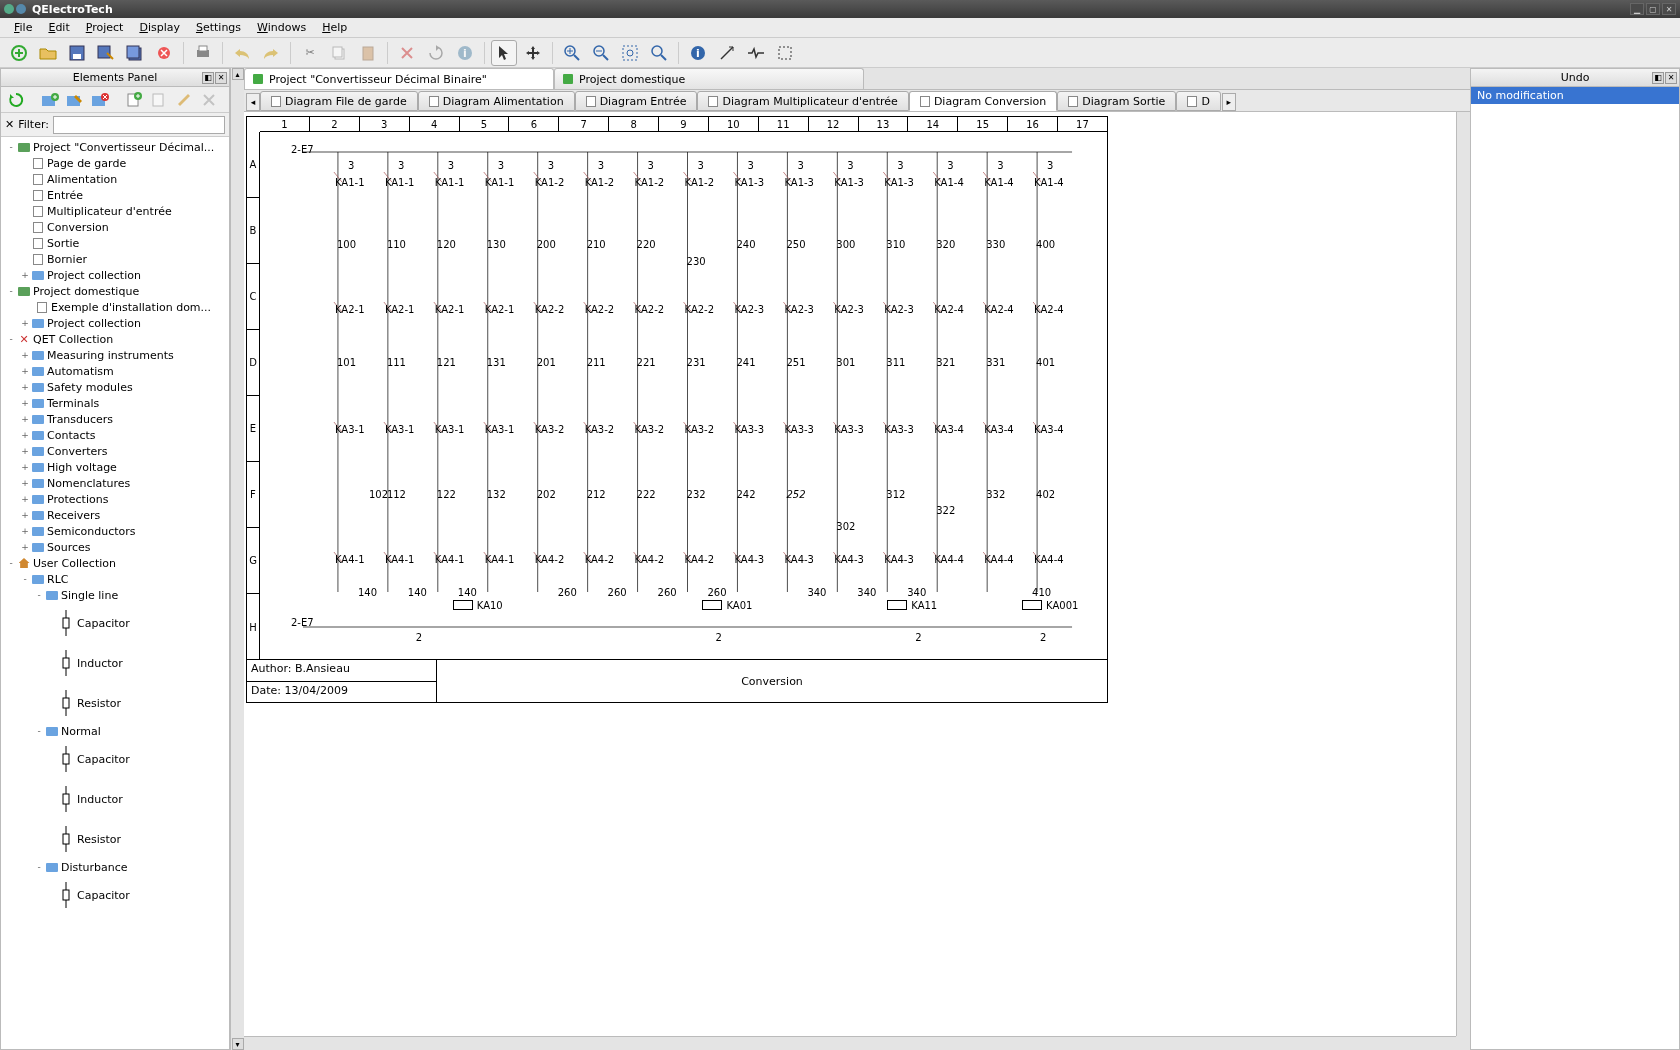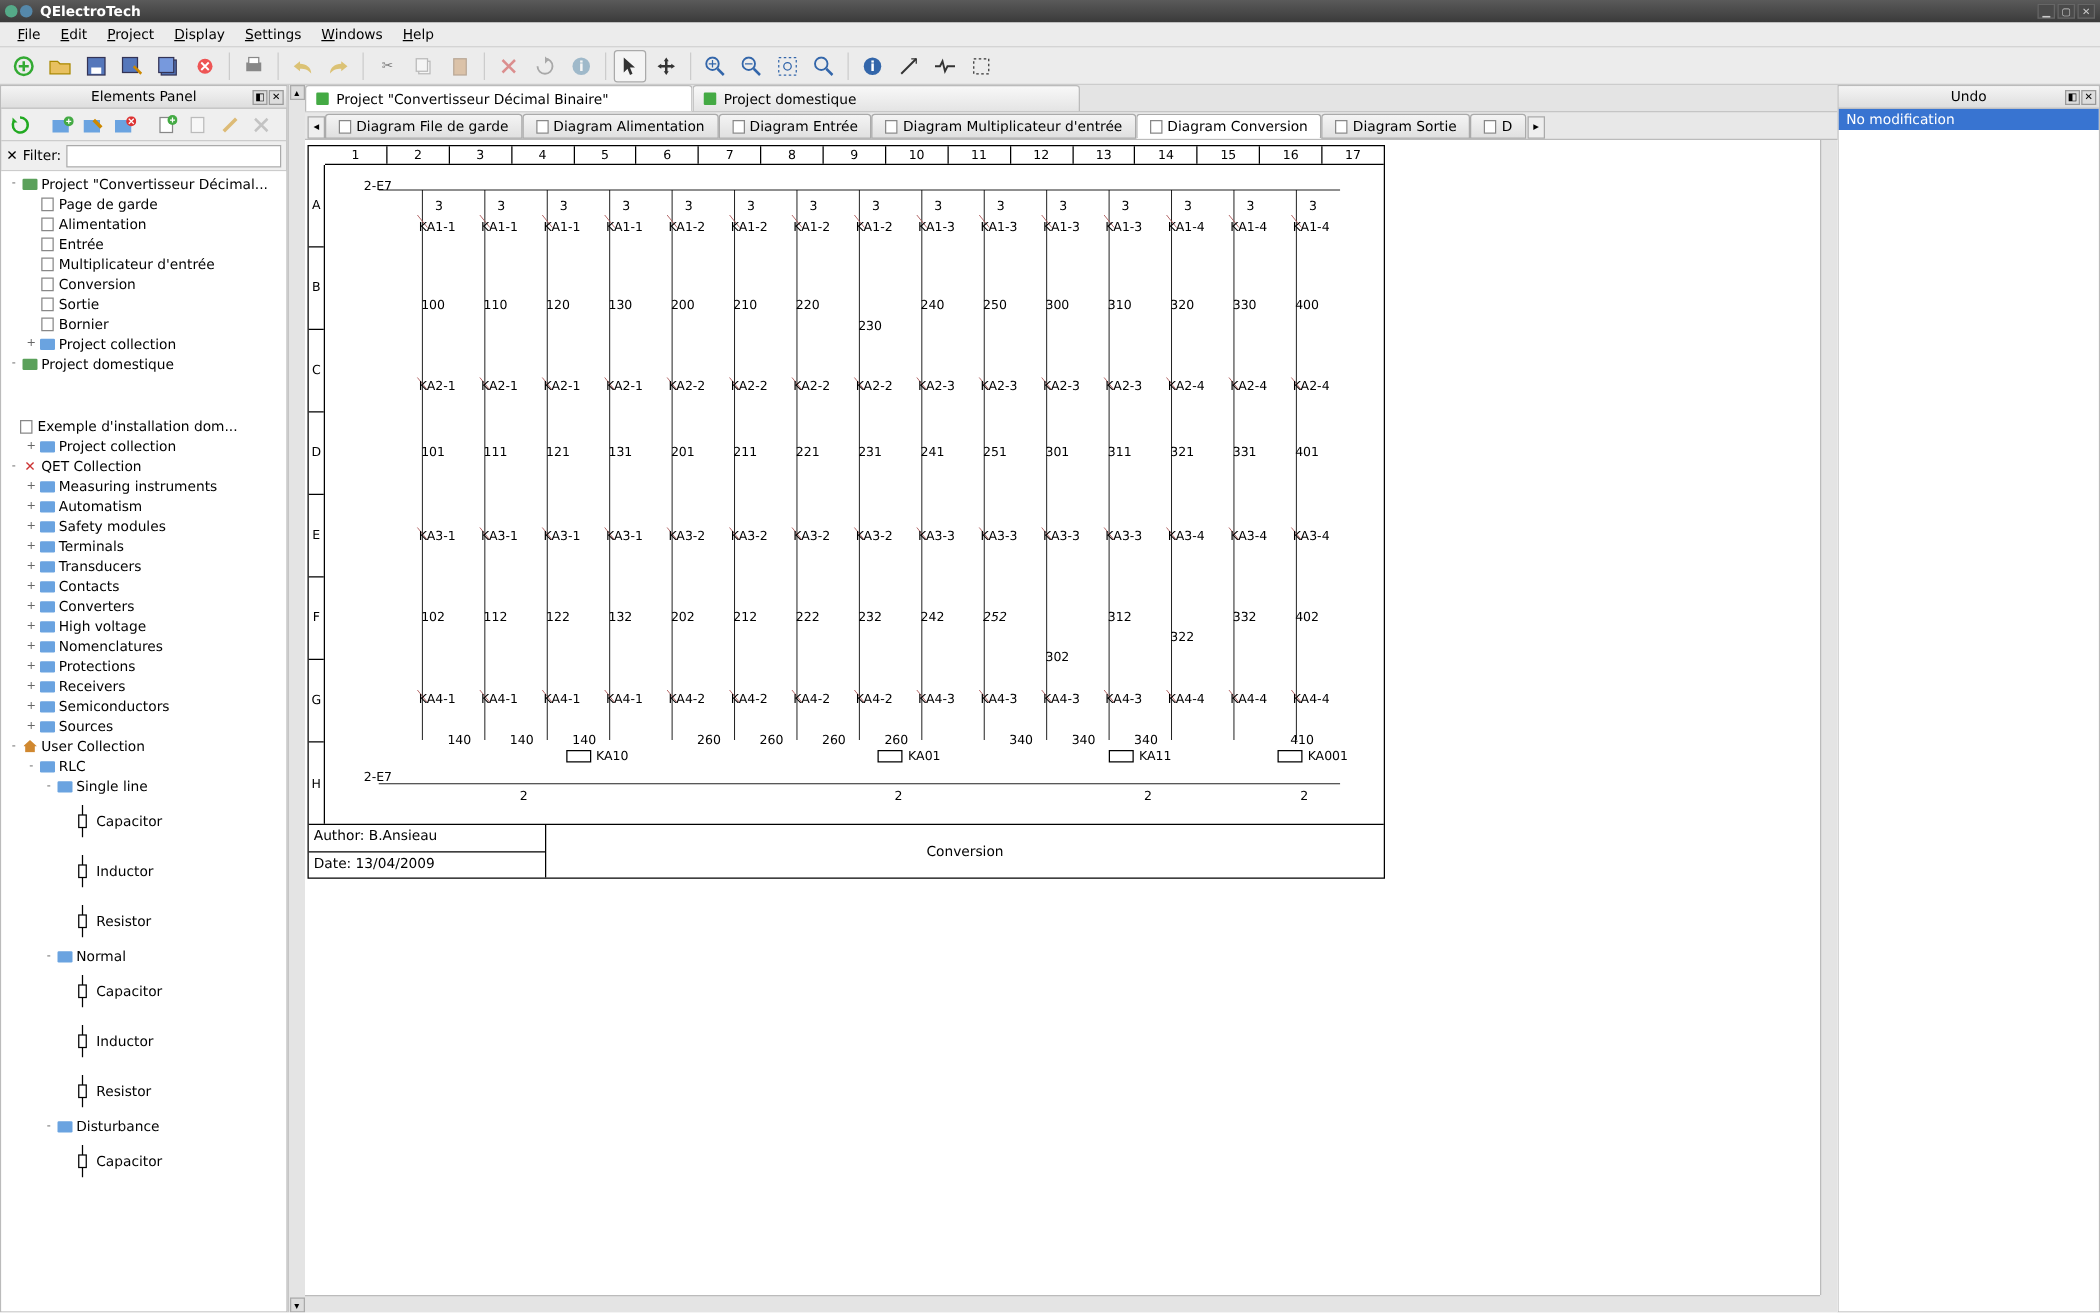--- a/index.html
+++ b/index.html
@@ -379,21 +379,21 @@
           </span>
           <span>Project collection</span>
         </div>
         <div class="tree-row" style="padding-left: 4px;">
           <span class="tw">-</span>
           <span class="ic">
             <span class="ic-folder green"></span>
           </span>
           <span>Project domestique</span>
         </div>
-        <div class="tree-row" style="padding-left: 1px; margin-top: 34px;">
+        <div class="tree-row" style="padding-left: 22px;">
           <span class="tw"></span>
           <span class="ic">
             <span class="ic-page"></span>
           </span>
           <span>Exemple d'installation dom...</span>
         </div>
         <div class="tree-row" style="padding-left: 18px;">
           <span class="tw">+</span>
           <span class="ic">
             <span class="ic-folder"></span>
@@ -776,21 +776,21 @@
                   <line x1="760.1" y1="170" x2="768.1" y2="180" stroke="#a55" stroke-width="0.7"></line>
                   <line x1="760.1" y1="290" x2="768.1" y2="300" stroke="#a55" stroke-width="0.7"></line>
                   <line x1="760.1" y1="420" x2="768.1" y2="430" stroke="#a55" stroke-width="0.7"></line>
                 </svg>
                 <span class="lbl" style="left: 74.9412px; top: 28px;">3</span>
                 <span class="lbl" style="left: 61.9412px; top: 45px;">KA1-1</span>
                 <span class="lbl" style="left: 63.9412px; top: 107px;">100</span>
                 <span class="lbl" style="left: 61.9412px; top: 172px;">KA2-1</span>
                 <span class="lbl" style="left: 63.9412px; top: 225px;">101</span>
                 <span class="lbl" style="left: 61.9412px; top: 292px;">KA3-1</span>
-                <span class="lbl" style="left: 63.9412px; top: 357px;">102</span>
+                <span class="lbl" style="left: 63.9412px; top: 357px; padding-left: 32px;">102</span>
                 <span class="lbl" style="left: 61.9412px; top: 422px;">KA4-1</span>
                 <span class="lbl" style="left: 124.882px; top: 28px;">3</span>
                 <span class="lbl" style="left: 111.882px; top: 45px;">KA1-1</span>
                 <span class="lbl" style="left: 113.882px; top: 107px;">110</span>
                 <span class="lbl" style="left: 111.882px; top: 172px;">KA2-1</span>
                 <span class="lbl" style="left: 113.882px; top: 225px;">111</span>
                 <span class="lbl" style="left: 111.882px; top: 292px;">KA3-1</span>
                 <span class="lbl" style="left: 113.882px; top: 357px;">112</span>
                 <span class="lbl" style="left: 111.882px; top: 422px;">KA4-1</span>
                 <span class="lbl" style="left: 174.824px; top: 28px;">3</span>

